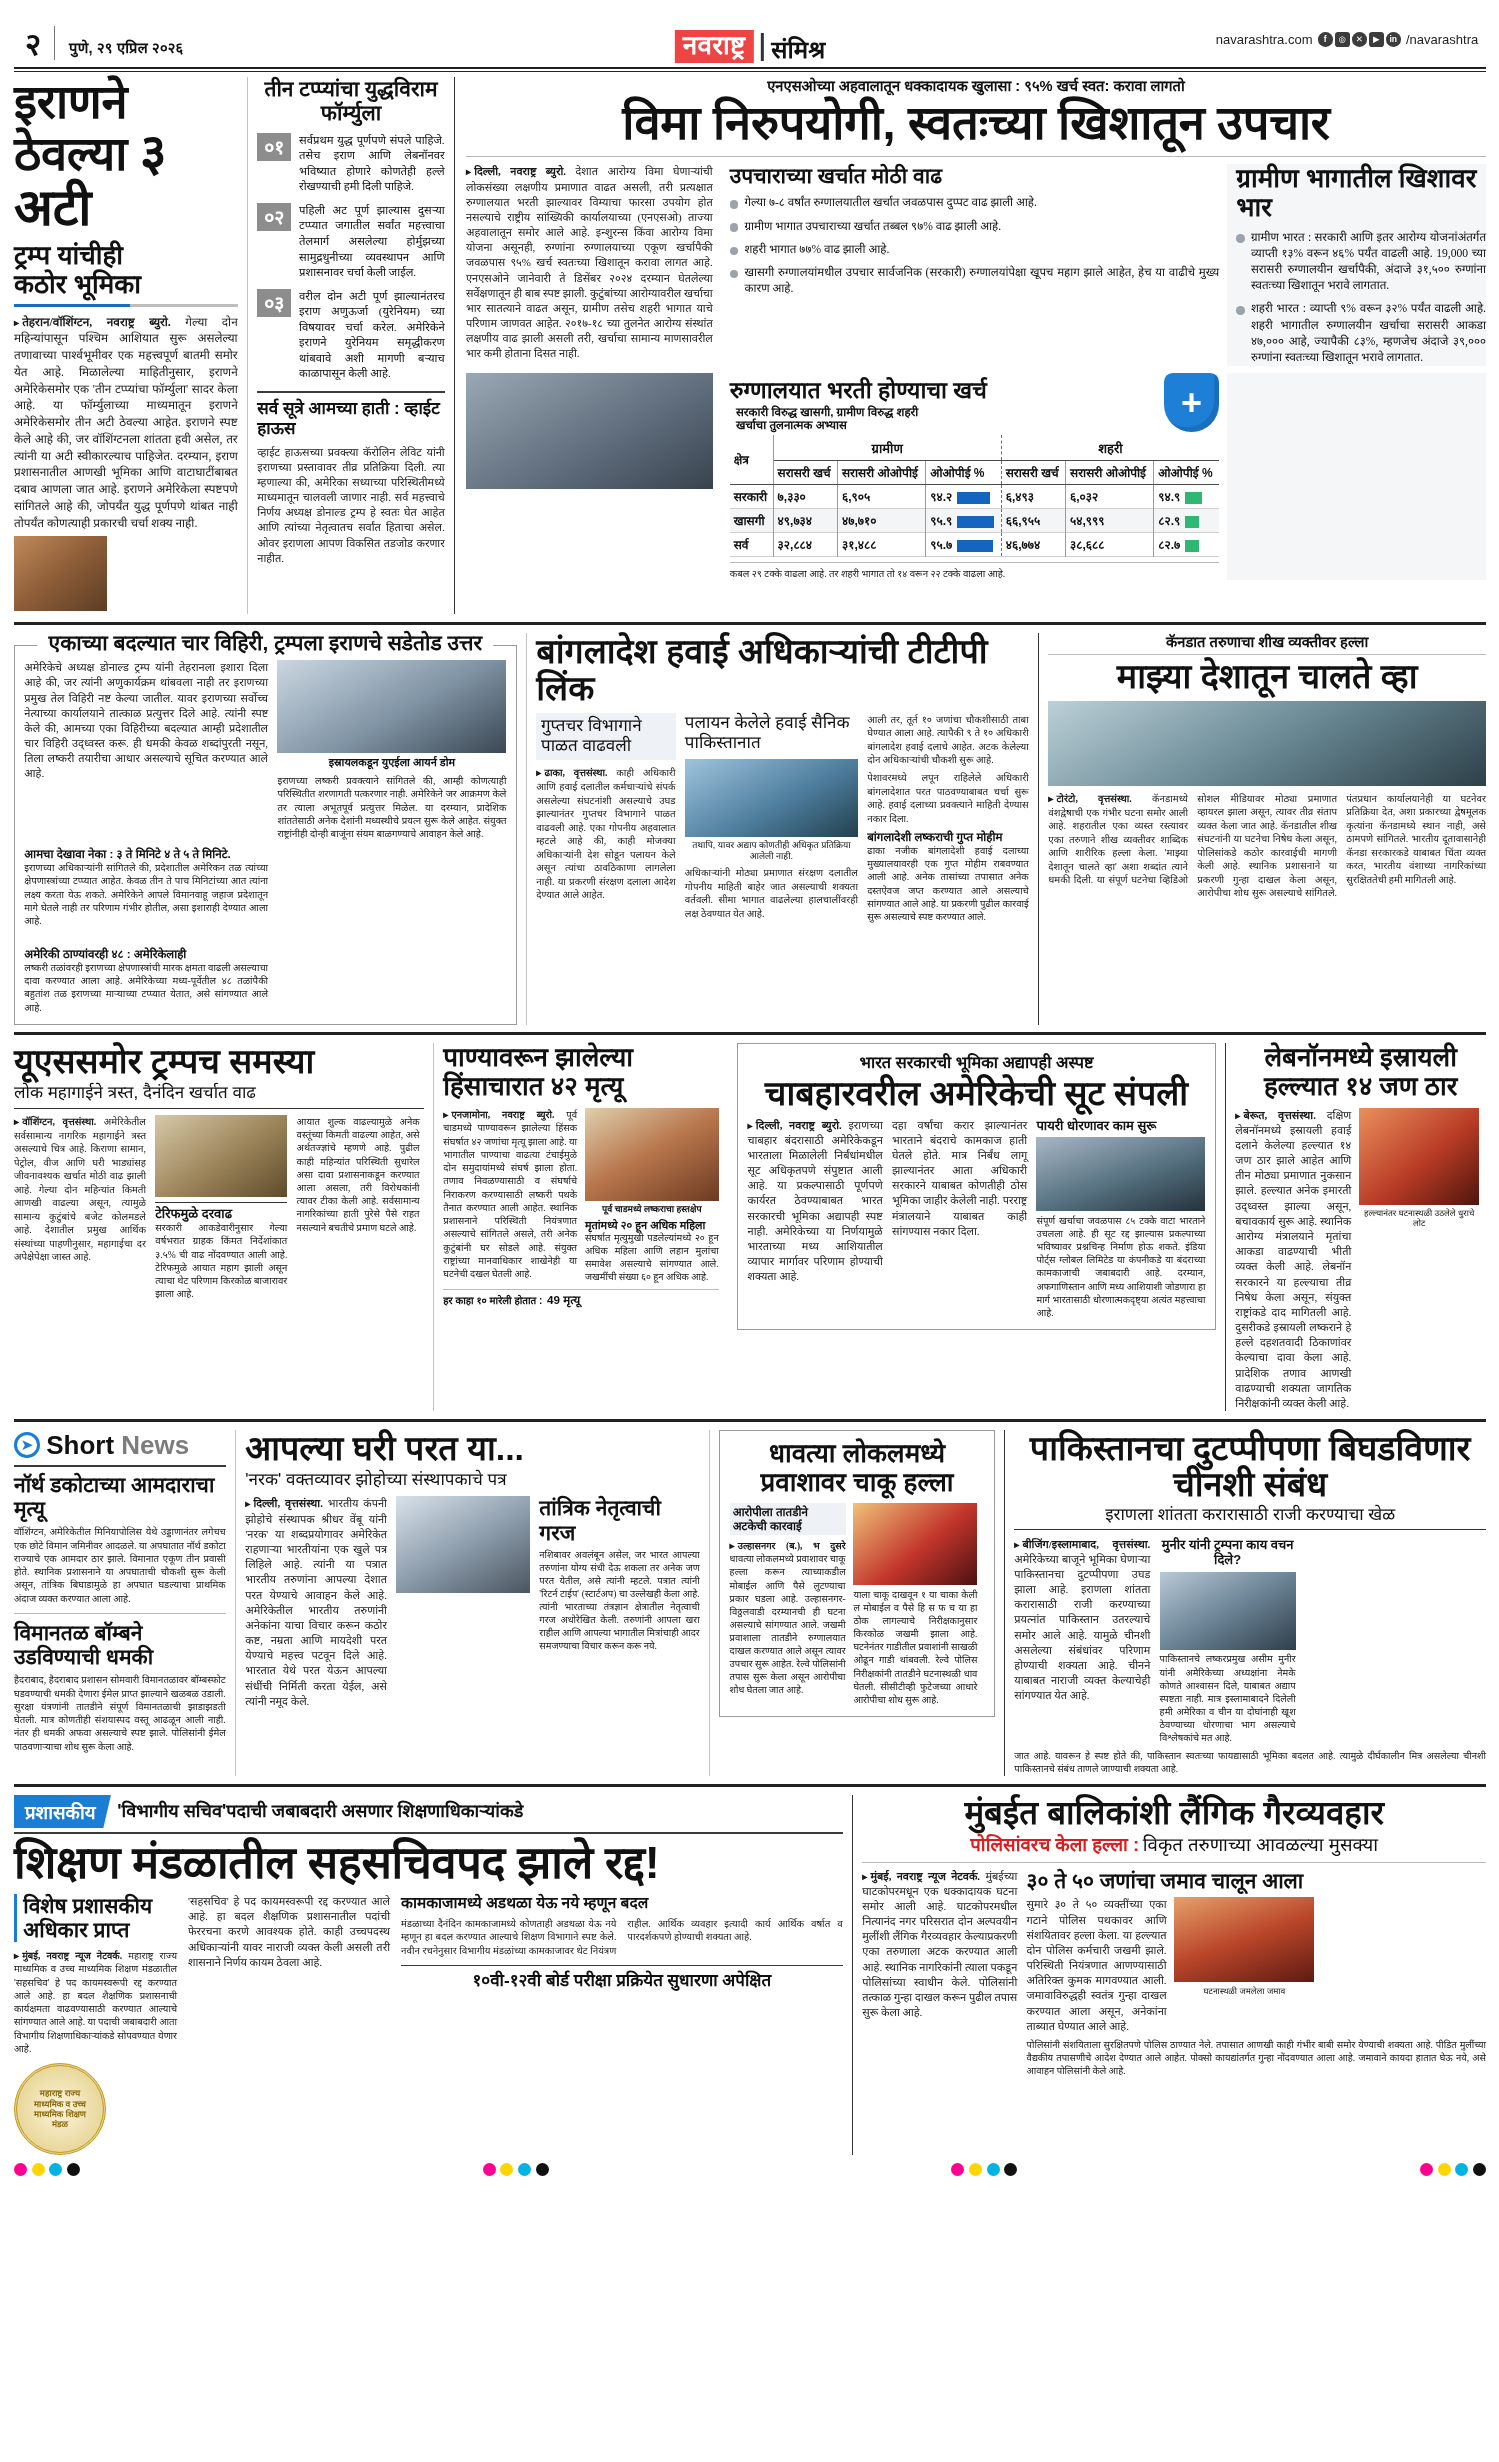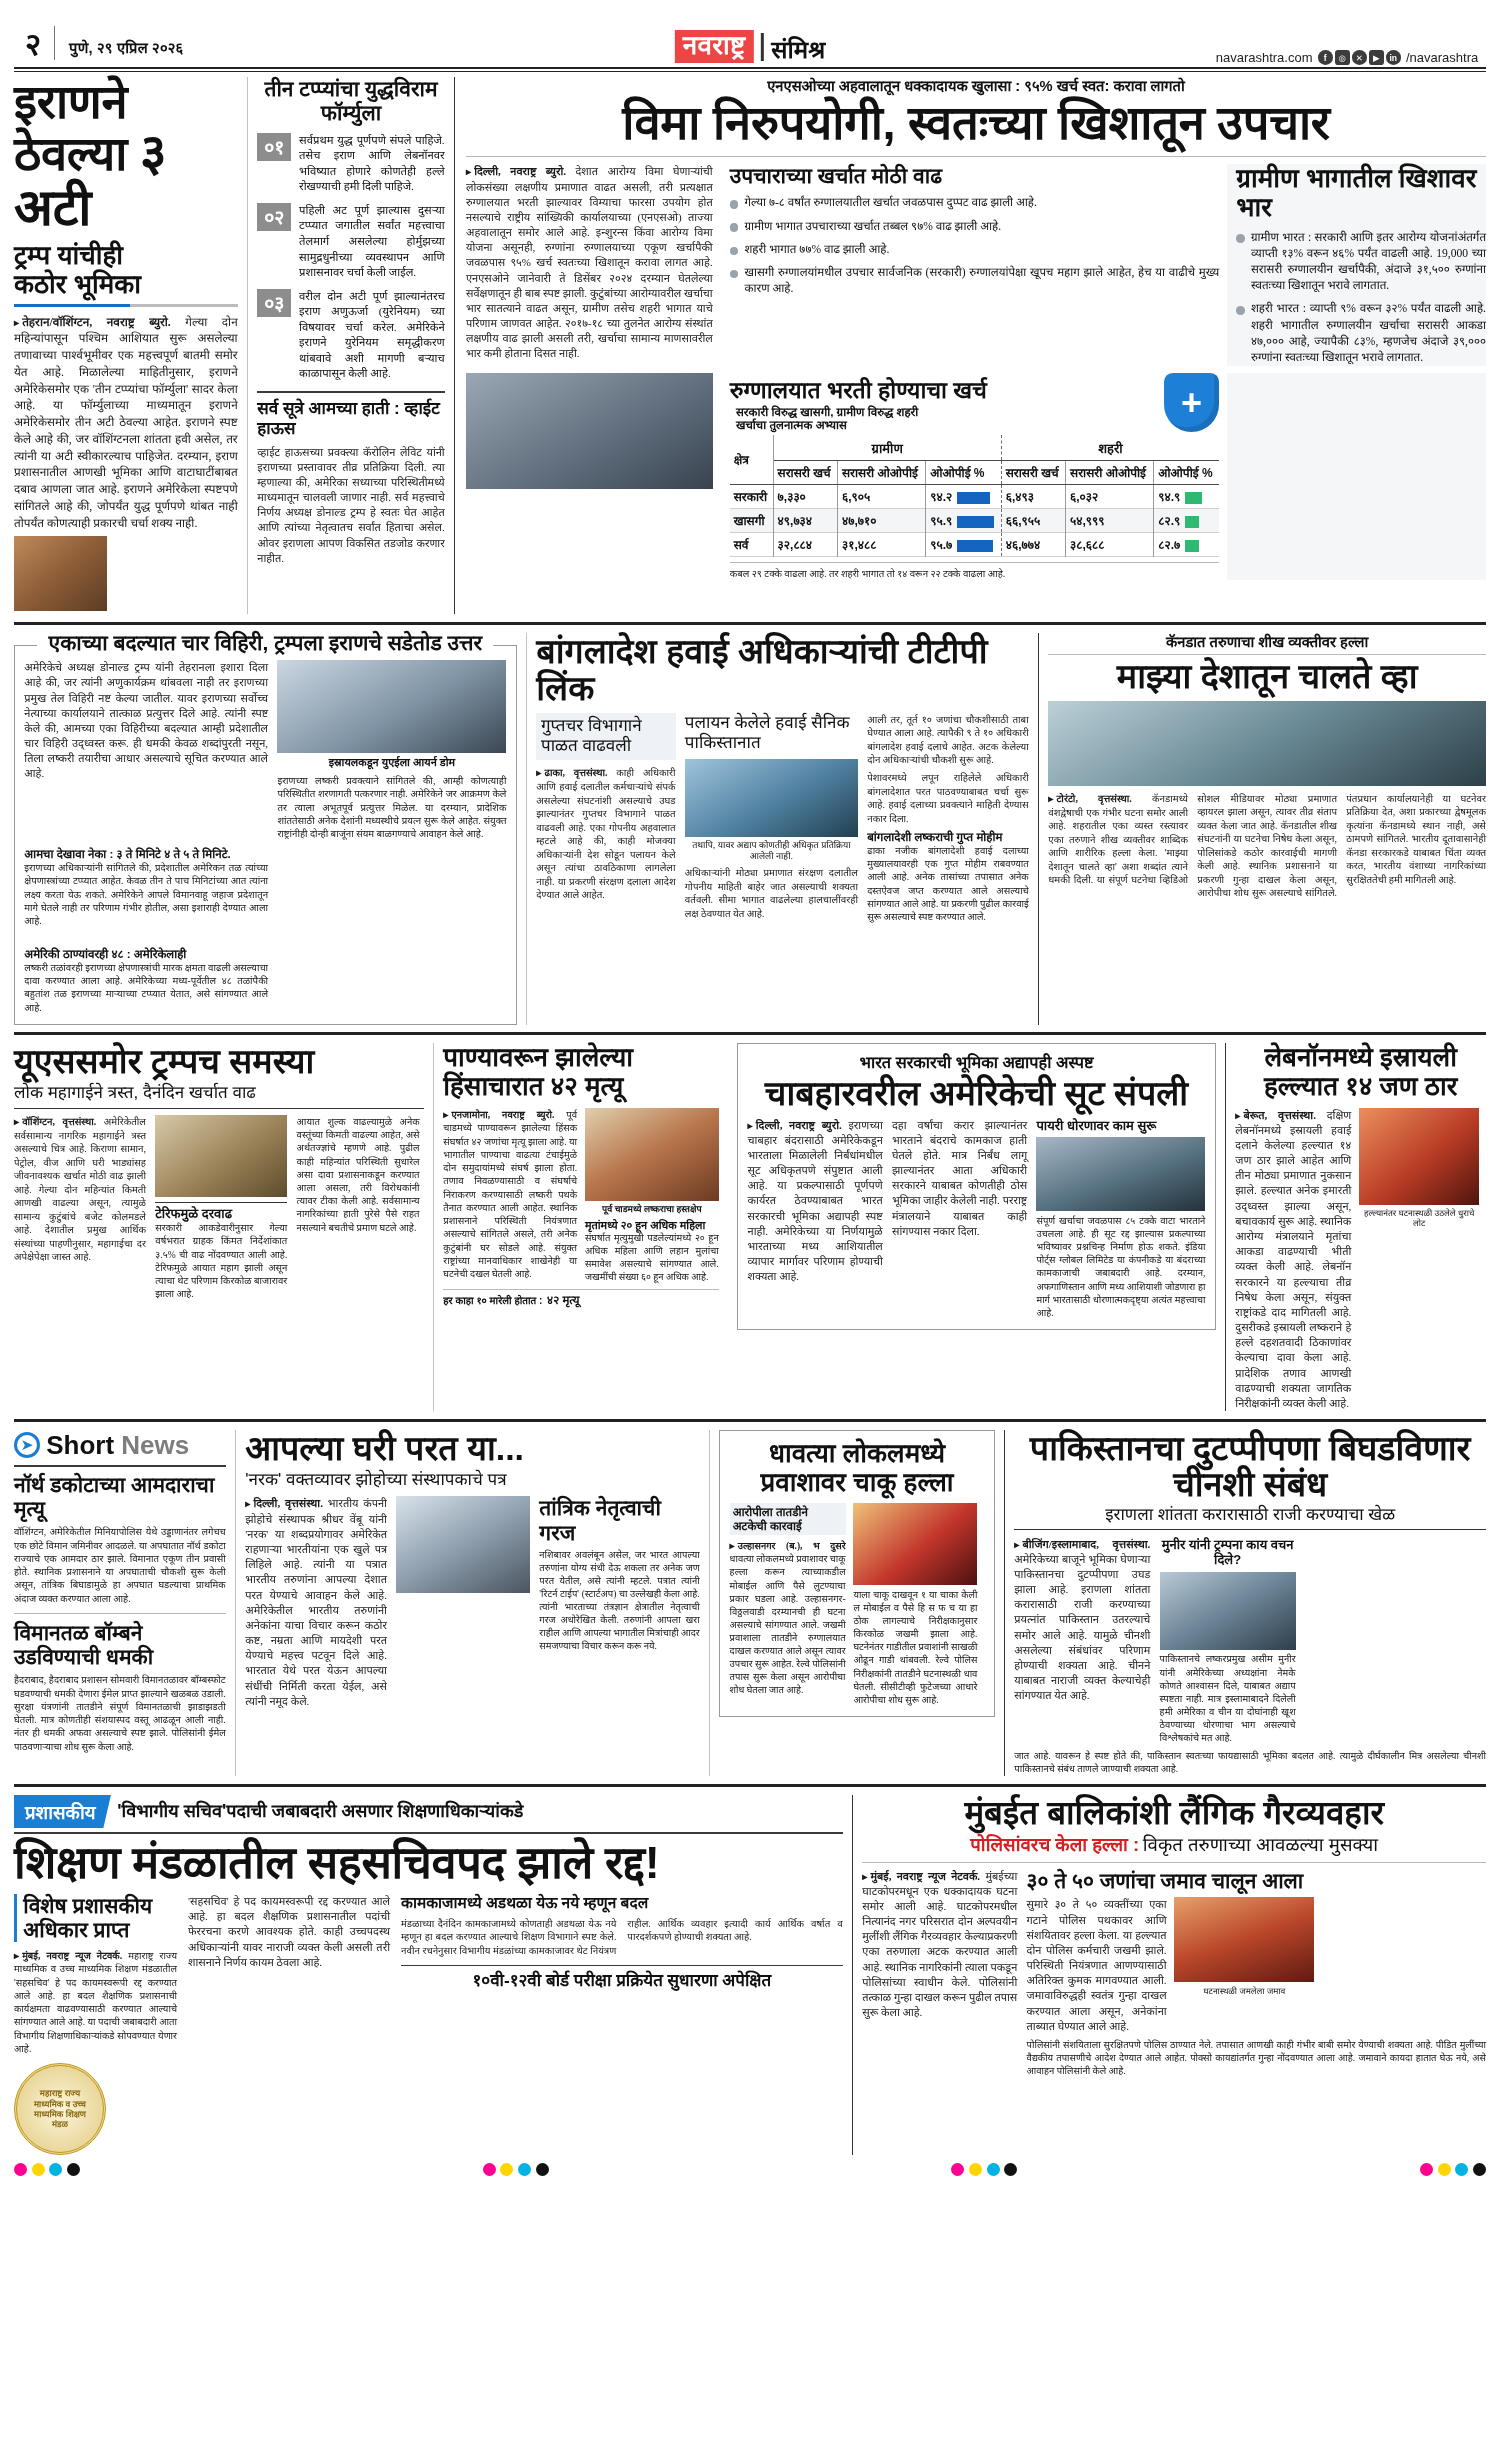--- a/index.html
+++ b/index.html
@@ -41,22 +41,22 @@
     position: absolute; left: 50%; transform: translateX(-50%);
     bottom: 1.6px; display: flex; align-items: flex-end; gap: 7.8px;
   }
   .mast-red {
     background: #ef4444; color: #fff; font-size: 26px; font-weight: 700;
     padding: 0.8px 7.8px 2.3px; letter-spacing: 0.4px; line-height: 1.15;
   }
   .mast-bar { width: 2.3px; height: 28px; background: #333; margin-bottom: 2.3px;}
   .mast-sub { font-size: 24px; font-weight: 700; color: #111; line-height: 1.1; }
   .mast-right {
-    position: absolute; right: 7.8px; bottom: 0;
-    display: flex; align-items: center; gap: 5.4px;
+    position: absolute; right: 7.8px; bottom: 18px;
+    display: flex; gap: 5.4px;
     font-size: 13px; color: #222;
   }
   .soc-row { display: flex; gap: 2.3px; }
   .soc {
     width: 14.7px; height: 14.7px; border-radius: 3.1px; background: #3c3c3c;
     color: #fff; font-size: 8.5px; font-weight: 700;
     display: flex; align-items: center; justify-content: center;
   }
   .soc.circ { border-radius: 50%; }
   .rule-double { height: 4.7px; border-top: 2.3px solid #222; border-bottom: 1.6px solid #222; margin: 2.3px 0 0;}
@@ -497,21 +497,21 @@
           </div>
           <div style="width:136px">
             <div class="photo p6" style="width:100%;height:93px"></div>
             <div class="cap" style="font-size:9px">पूर्व चाडमध्ये लष्कराचा हस्तक्षेप</div>
             <div class="hl-xs" style="font-size:11px;margin-top:3.9px">मृतांमध्ये २० हून अधिक महिला</div>
             <div class="body-t sm" style="font-size:9.5px">संघर्षात मृत्युमुखी पडलेल्यांमध्ये २० हून अधिक महिला आणि लहान मुलांचा समावेश असल्याचे सांगण्यात आले. जखमींची संख्या ६० हून अधिक आहे.</div>
           </div>
         </div>
         <div style="margin-top:4.7px;display:flex;gap:4.7px;align-items:baseline;border-top:0.8px solid #bbb;padding-top:3.1px">
           <span class="hl-xs" style="font-size:10px">हर काहा १० मारेली होतात :</span>
-          <span class="hl-xs" style="font-size:11.6px">४२ मृत्यू</span>
+          <span class="hl-xs" style="font-size:11.6px">49 मृत्यू</span>
         </div>
       </div>
 
       <div class="bcol" style="width:497px">
         <div class="boxed">
           <div class="kicker" style="font-size:16.3px">भारत सरकारची भूमिका अद्यापही अस्पष्ट</div>
           <div class="hl-lg" style="text-align:center;margin-top:2.3px">चाबहारवरील अमेरिकेची सूट संपली</div>
           <div style="display:flex;gap:9.3px;margin-top:6.2px">
             <div style="width:140px" class="body-t sm">
               <span class="dateline tri">दिल्ली, नवराष्ट्र ब्युरो.</span>

